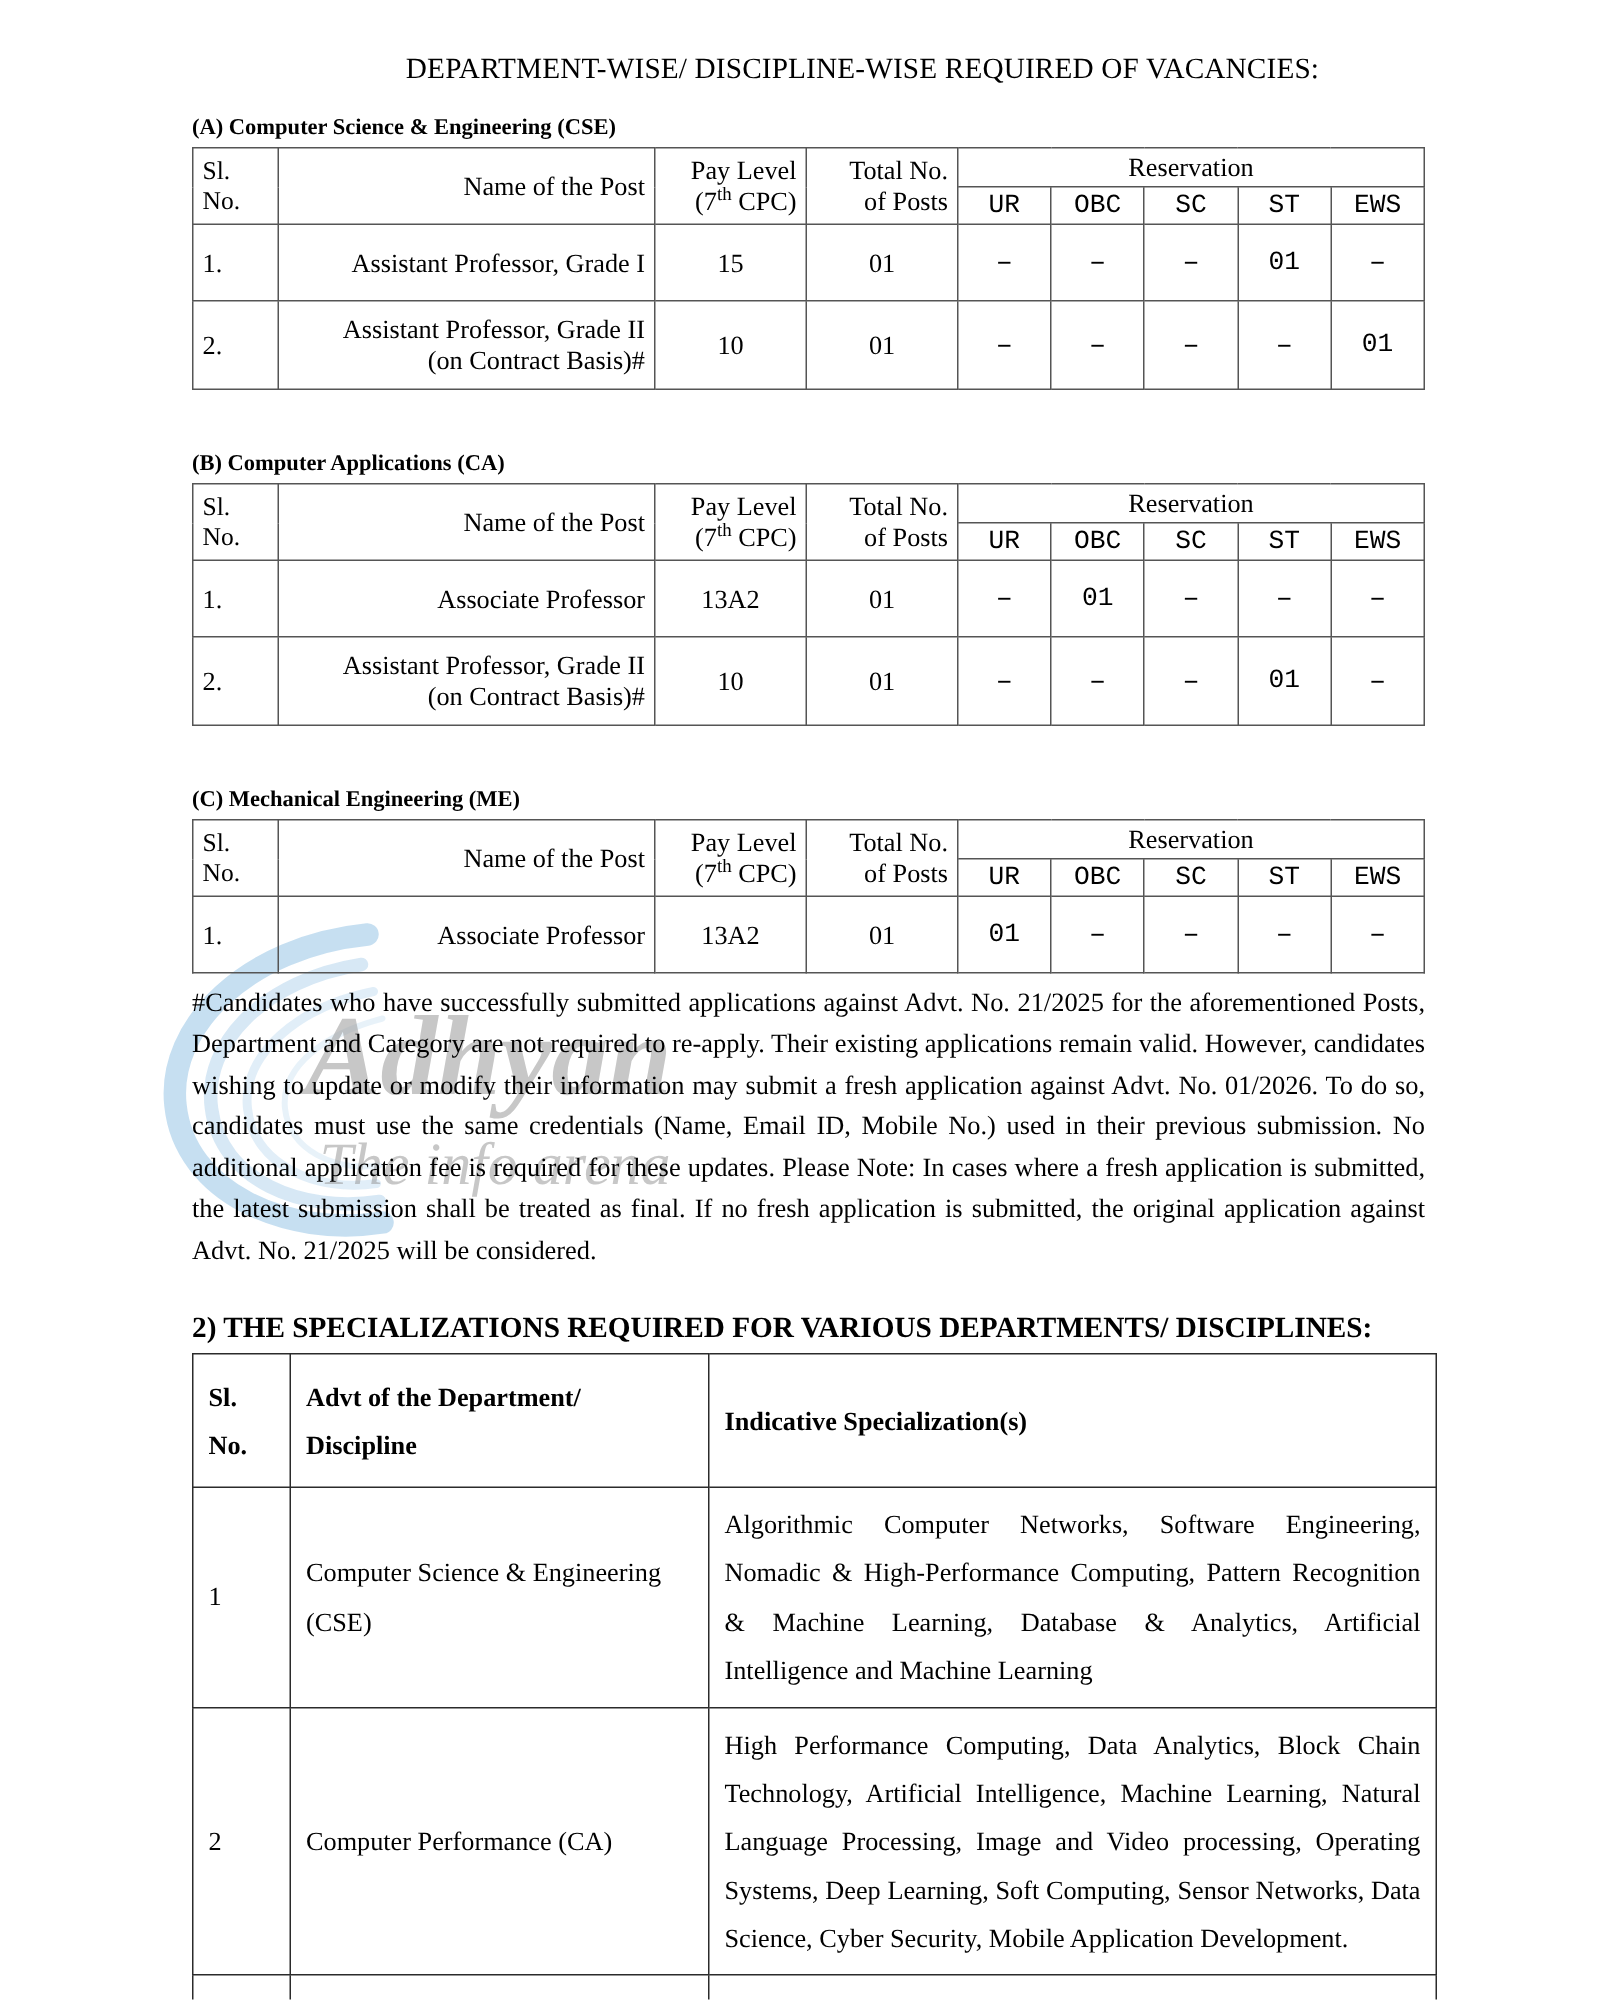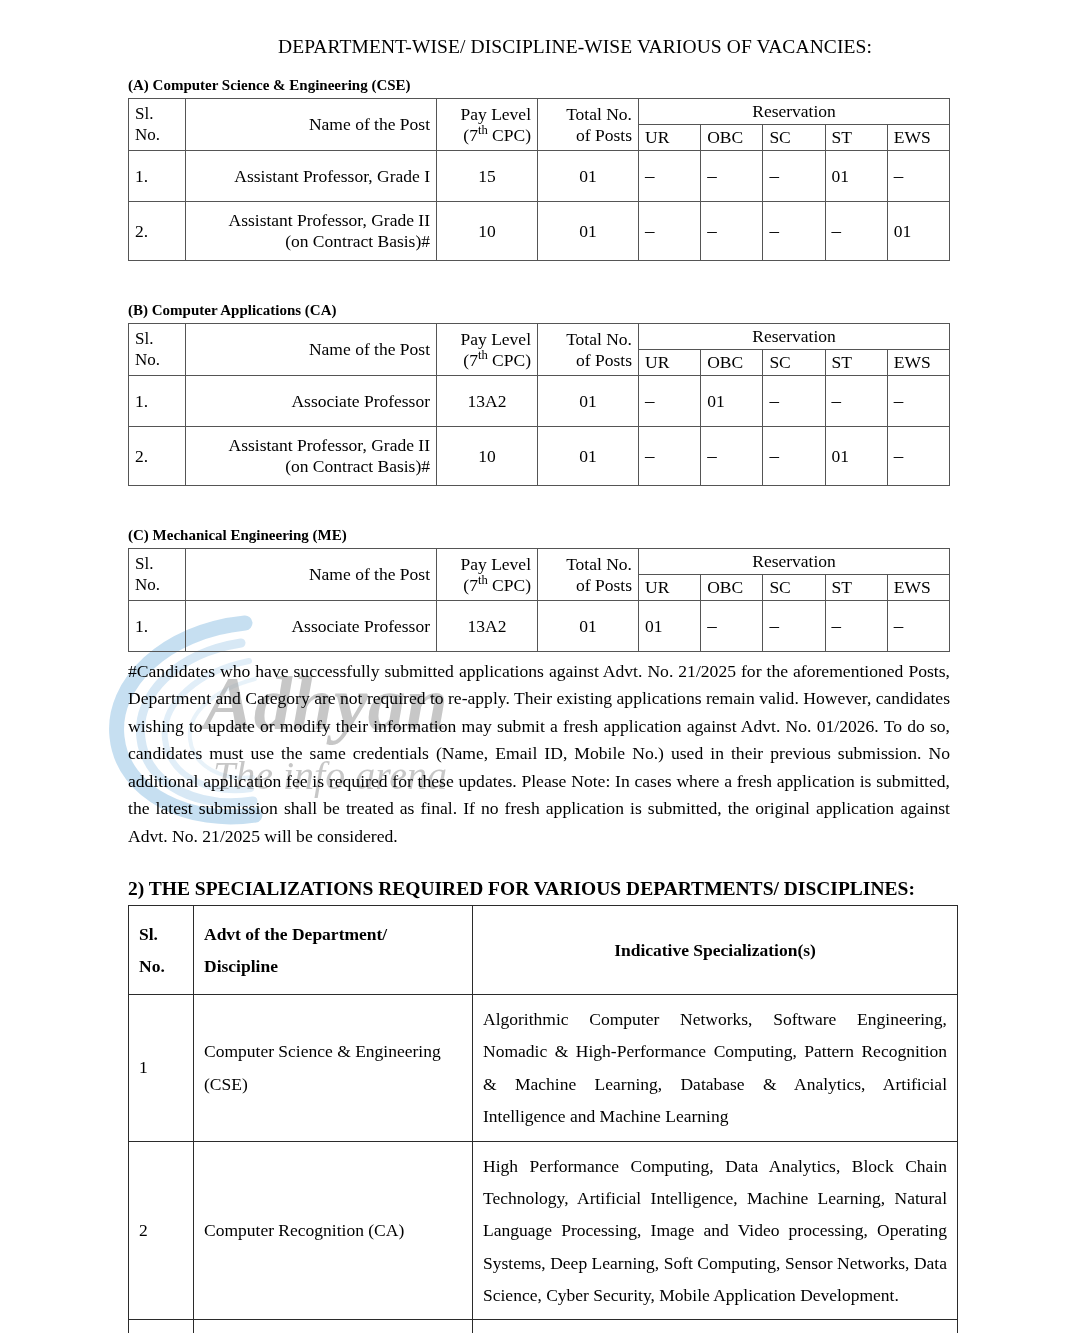--- a/index.html
+++ b/index.html
@@ -71,21 +71,21 @@
     border: 1px solid #555;
     padding: 2px 6px;
     font-weight: normal;
     vertical-align: middle;
     background: transparent;
   }
   table.vac .c-sl   { width: 44px;  text-align: left; vertical-align: middle;}
   table.vac .c-post { width: 238px; text-align: right; }
   table.vac .c-pay  { width: 88px;  text-align: center; }
   table.vac .c-tot  { width: 88px;  text-align: center; }
-  table.vac .c-res  { width: 72px;  text-align: left; }
+  table.vac .c-res  { width: 72px;  text-align: center; font-family: Liberation Mono, monospace; }
 
   .hdr-sl {
     line-height: 1.18;
     font-size: 17px;
   }
   .hdr-two { line-height: 1.18; text-align:right; }
   .res-span { text-align: center; }
   .post-two { line-height: 1.2; }
   .dash { font-size: 19px; }
 
@@ -122,21 +122,21 @@
   }
   table.spec .s-sl   { width: 44px;  text-align: left; vertical-align: middle; }
   table.spec .s-dept { width: 258px; text-align: left; vertical-align: middle; line-height: 1.85; }
   table.spec .s-spec { width: auto;  text-align: justify; line-height: 1.85; vertical-align: middle; }
   table.spec tr.header td {
     font-weight: bold;
     line-height: 1.85;
     vertical-align: middle;
     height: 72px;
   }
-  table.spec .s-spec.hdr { text-align: center; }
+  table.spec .s-spec.hdr { text-align: left; }
   .spec-row-1 td { height: 120px; }
   .spec-row-2 td { height: 152px; }
   .spec-row-3 td { height: 120px; }
 
   sup { font-size: 0.72em; vertical-align: super; line-height: 0; }
 </style>
 </head>
 <body>
 
 <div class="page">
@@ -151,21 +151,21 @@
       </g>
       <g fill="#9a9a9a" opacity="0.55" font-family="'Liberation Serif', serif">
         <text x="108" y="120" font-size="76" font-style="italic" font-weight="bold">Adhyan</text>
         <text x="118" y="180" font-size="40" font-style="italic">The info arena</text>
       </g>
     </svg>
   </div>
 
   <div class="content">
 
-    <div class="doc-title">DEPARTMENT-WISE/ DISCIPLINE-WISE VARIOUS OF VACANCIES:</div>
+    <div class="doc-title">DEPARTMENT-WISE/ DISCIPLINE-WISE REQUIRED OF VACANCIES:</div>
 
     <div class="section-head">(A) Computer Science &amp; Engineering (CSE)</div>
     <table class="vac">
       <tbody>
         <tr>
           <td class="c-sl" rowspan="2">
             <div class="hdr-sl"><span>Sl.</span><br><span>No.</span></div>
           </td>
           <td class="c-post" rowspan="2">Name of the Post</td>
           <td class="c-pay" rowspan="2">
@@ -319,21 +319,21 @@
         </tr>
         <tr class="spec-row-1">
           <td class="s-sl">1</td>
           <td class="s-dept">
             <span>Computer Science &amp; Engineering</span><br><span>(CSE)</span>
           </td>
           <td class="s-spec">Algorithmic Computer Networks, Software Engineering, Nomadic &amp; High-Performance Computing, Pattern Recognition &amp; Machine Learning, Database &amp; Analytics, Artificial Intelligence and Machine Learning</td>
         </tr>
         <tr class="spec-row-2">
           <td class="s-sl">2</td>
-          <td class="s-dept">Computer Recognition (CA)</td>
+          <td class="s-dept">Computer Performance (CA)</td>
           <td class="s-spec">High Performance Computing, Data Analytics, Block Chain Technology, Artificial Intelligence, Machine Learning, Natural Language Processing, Image and Video processing, Operating Systems, Deep Learning, Soft Computing, Sensor Networks, Data Science, Cyber Security, Mobile Application Development.</td>
         </tr>
         <tr class="spec-row-3">
           <td class="s-sl">3</td>
           <td class="s-dept">Mechanical Engineering (ME)</td>
           <td class="s-spec">Design, Thermal Engineering, Safety, Mechanics, Dynamics, Mechatronics, Robotics, Manufacturing, Ergonomics, Automation, Machine Design, Production Engineering, Product Design, Optimization, Topology</td>
         </tr>
       </tbody>
     </table>
 

